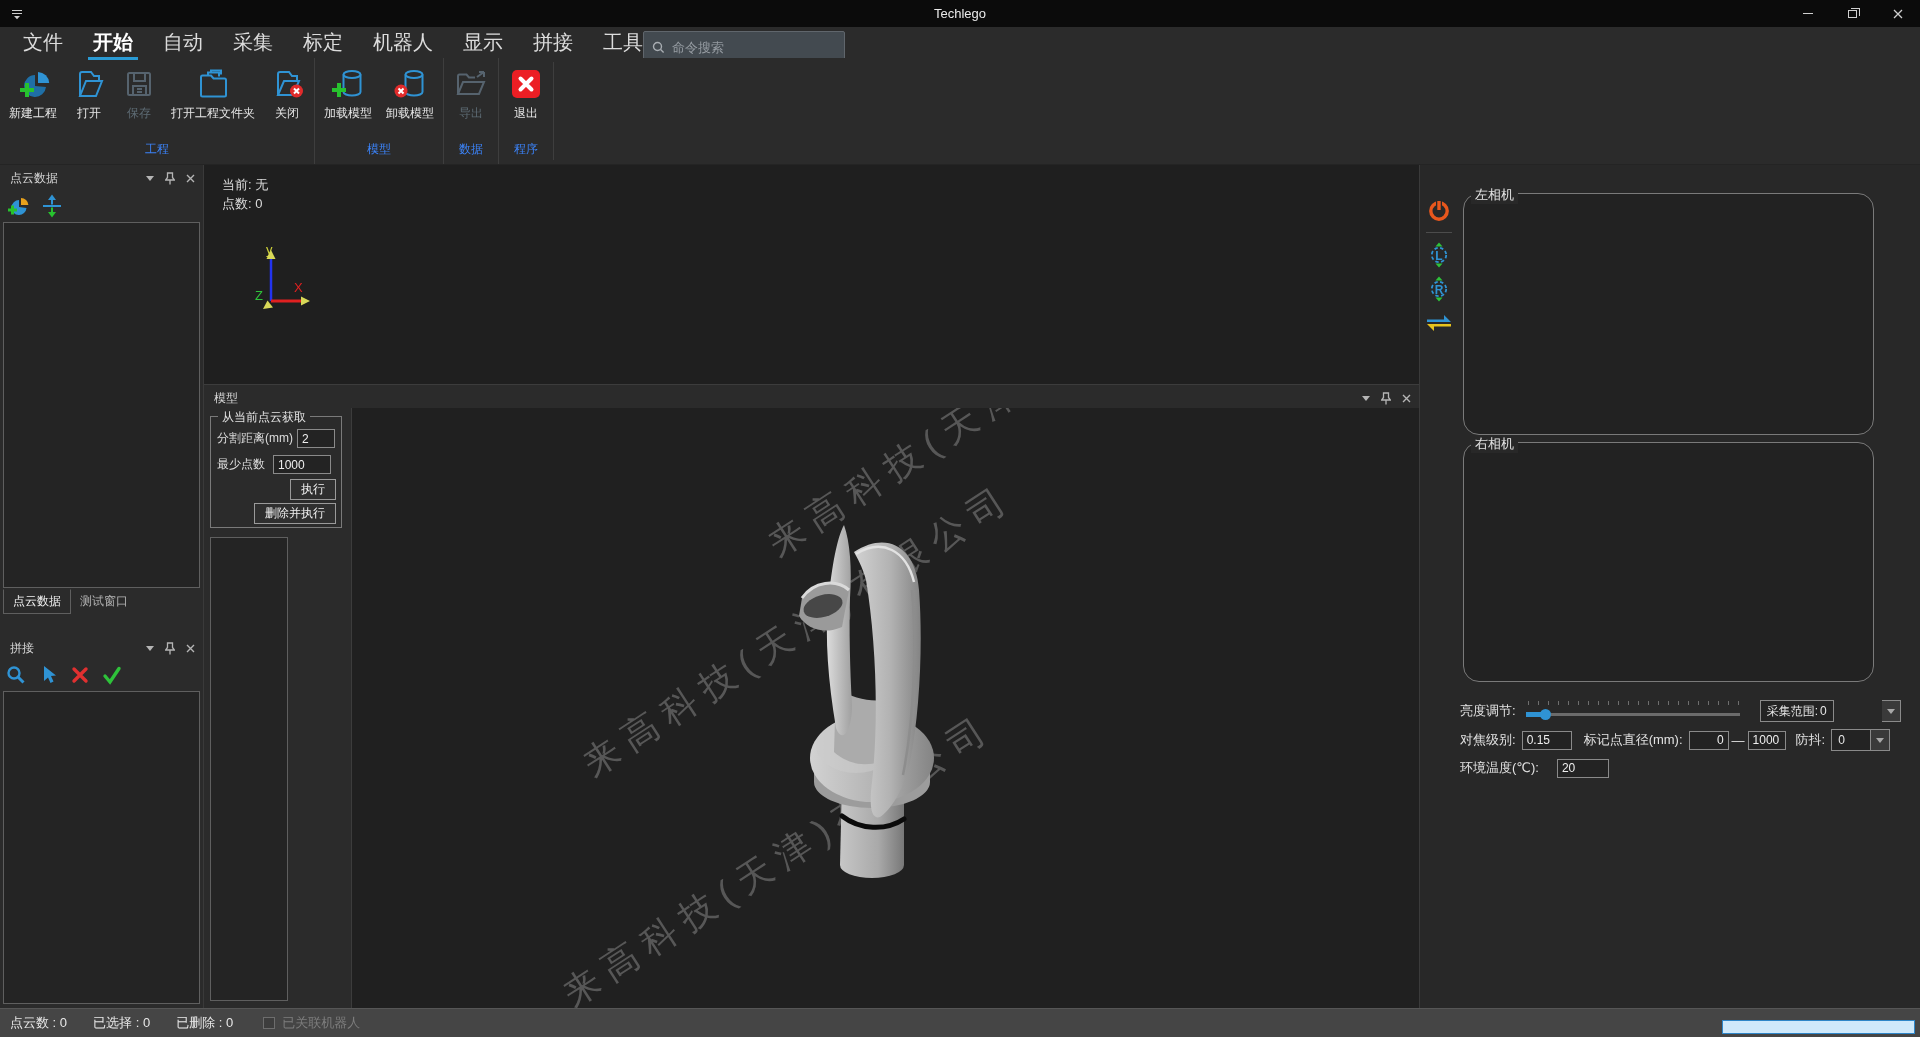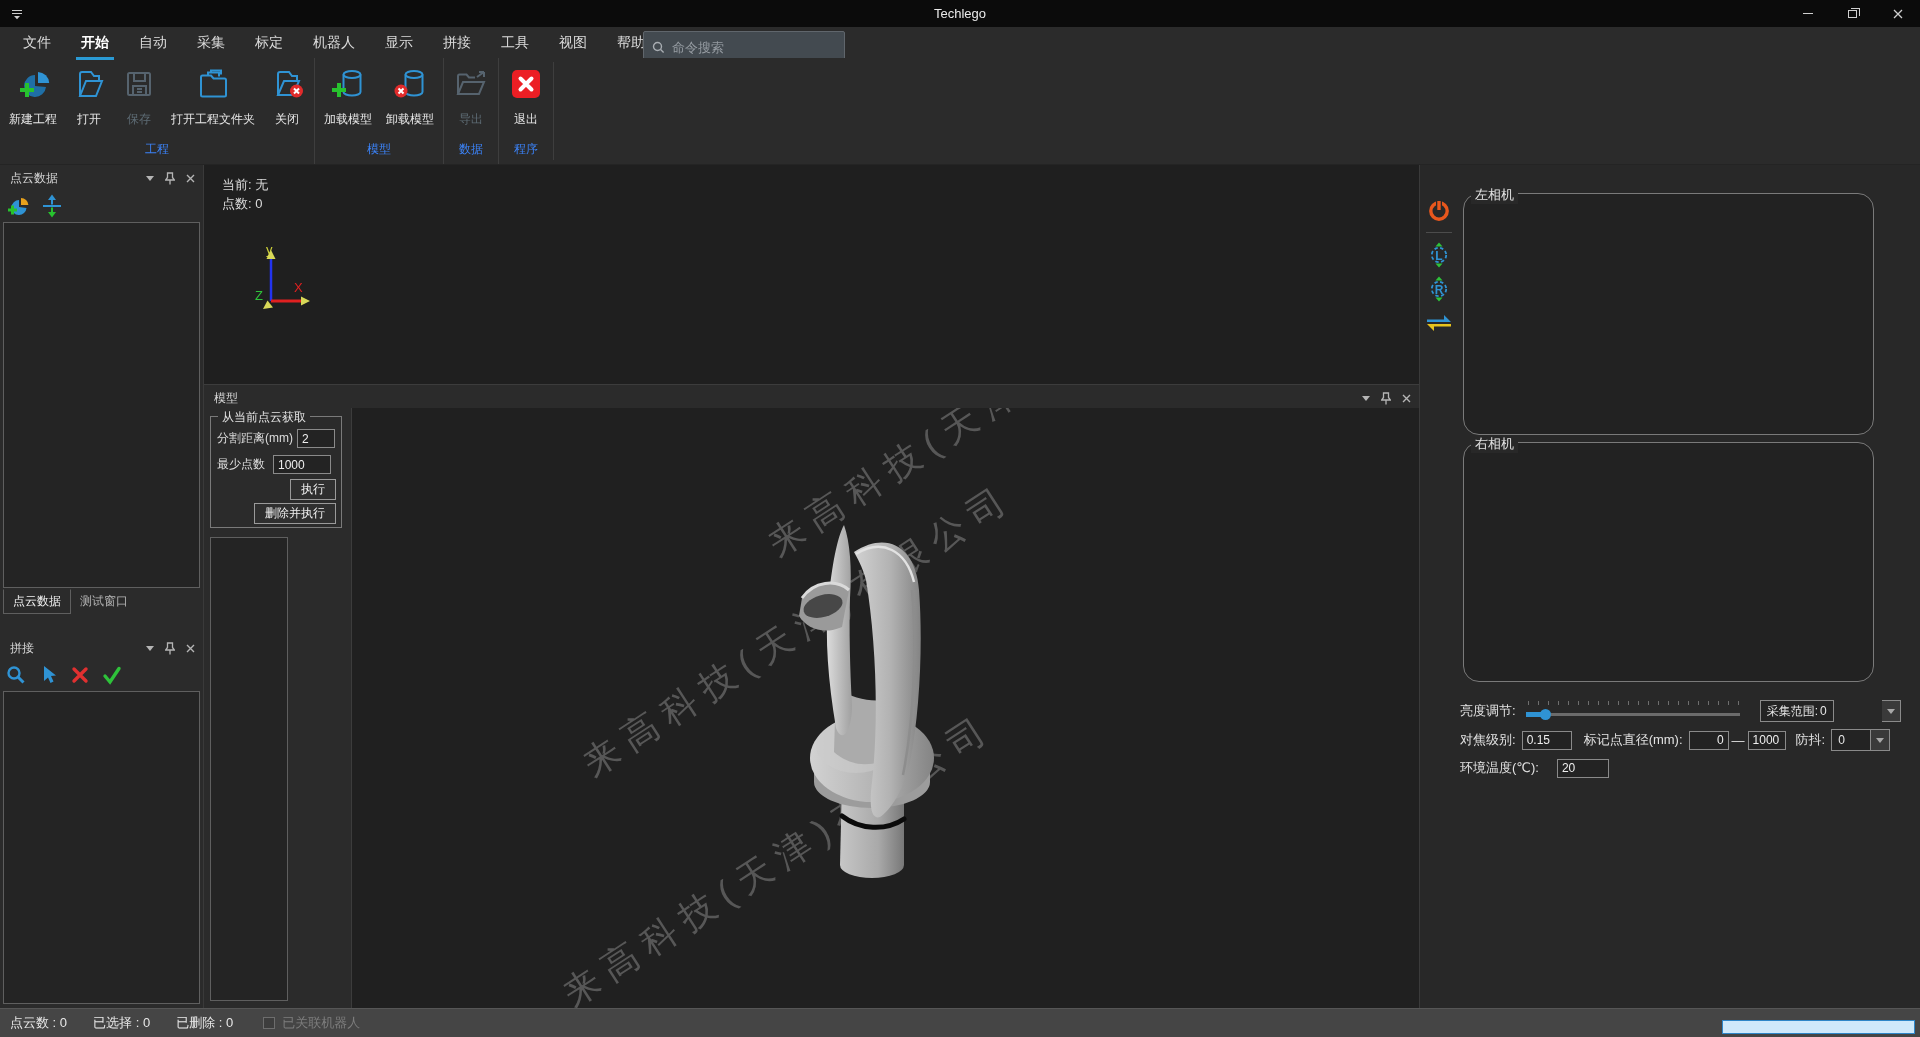--- a/index.html
+++ b/index.html
@@ -22,39 +22,39 @@
     justify-content:center; color:#cfcfcf; }
   .min-glyph { display:block; width:10px; height:1px; background:#cfcfcf; }
   .max-glyph { display:block; width:9px; height:8px; border:1px solid #cfcfcf; position:relative; }
   .max-glyph::before { content:""; position:absolute; left:2px; top:-3px; width:8px; height:7px;
     border:1px solid #cfcfcf; border-bottom:none; border-left:none; }
 
   
   .menubar { position:absolute; top:27px; left:0; width:1920px; height:31px;
     background:#2b2b2b; display:flex; align-items:stretch; padding-left:8px; }
   .menu-item { position:relative; padding:0 15px; display:flex; align-items:center;
-    font-size:14px; color:#dcdcdc; cursor:default; }
+    font-size:20px; color:#dcdcdc; cursor:default; }
   .menu-item.active { color:#ffffff; font-weight:bold; }
   .menu-item.active::after { content:""; position:absolute; left:10px; right:10px;
     bottom:-2px; height:3px; background:#2a9ad4; z-index:5; }
   .searchbox { position:absolute; left:643px; top:4px; width:202px; height:32px;
     background:#434a50; border:1px solid #60666c; border-radius:2px;
     display:flex; align-items:center; padding:0 8px; gap:7px; }
   .searchbox input { background:transparent; border:none; outline:none;
     color:#cfd4d8; font-size:13px; width:150px; font-family:inherit; }
   .searchbox input::placeholder { color:#969ca2; }
 
   
   .ribbon { position:absolute; top:58px; left:0; width:1920px; height:107px;
     background:#2b2b2b; border-bottom:1px solid #242424; display:flex; }
   .rgroup { display:flex; flex-direction:column; padding:0 2px; }
   .rgroup + .rgroup, .rgroup-end { border-left:1px solid #3e3e3e; }
   .rgroup-end { width:1px; margin:4px 0; }
   .rbuttons { display:flex; align-items:flex-start; flex:1; padding-top:5px; }
-  .rbtn { display:flex; flex-direction:column; align-items:center; gap:9px;
+  .rbtn { display:flex; flex-direction:column; align-items:center; gap:3px;
     padding:3px 7px 2px; min-width:44px; cursor:default; }
   .rbtn .rlabel { font-size:12px; color:#e6e6e6; white-space:nowrap; }
   .rbtn.disabled .rlabel { color:#5d6b74; }
   .rgroup-label { text-align:center; font-size:12px; color:#3b82f6; padding:3px 0 6px; }
 
   
   .phead { height:26px; display:flex; align-items:center; padding:0 8px 0 10px;
     font-size:12px; color:#d6d6d6; }
   .phead .ptitle { flex:1; }
   .phead-icons { display:flex; align-items:center; gap:11px; }

